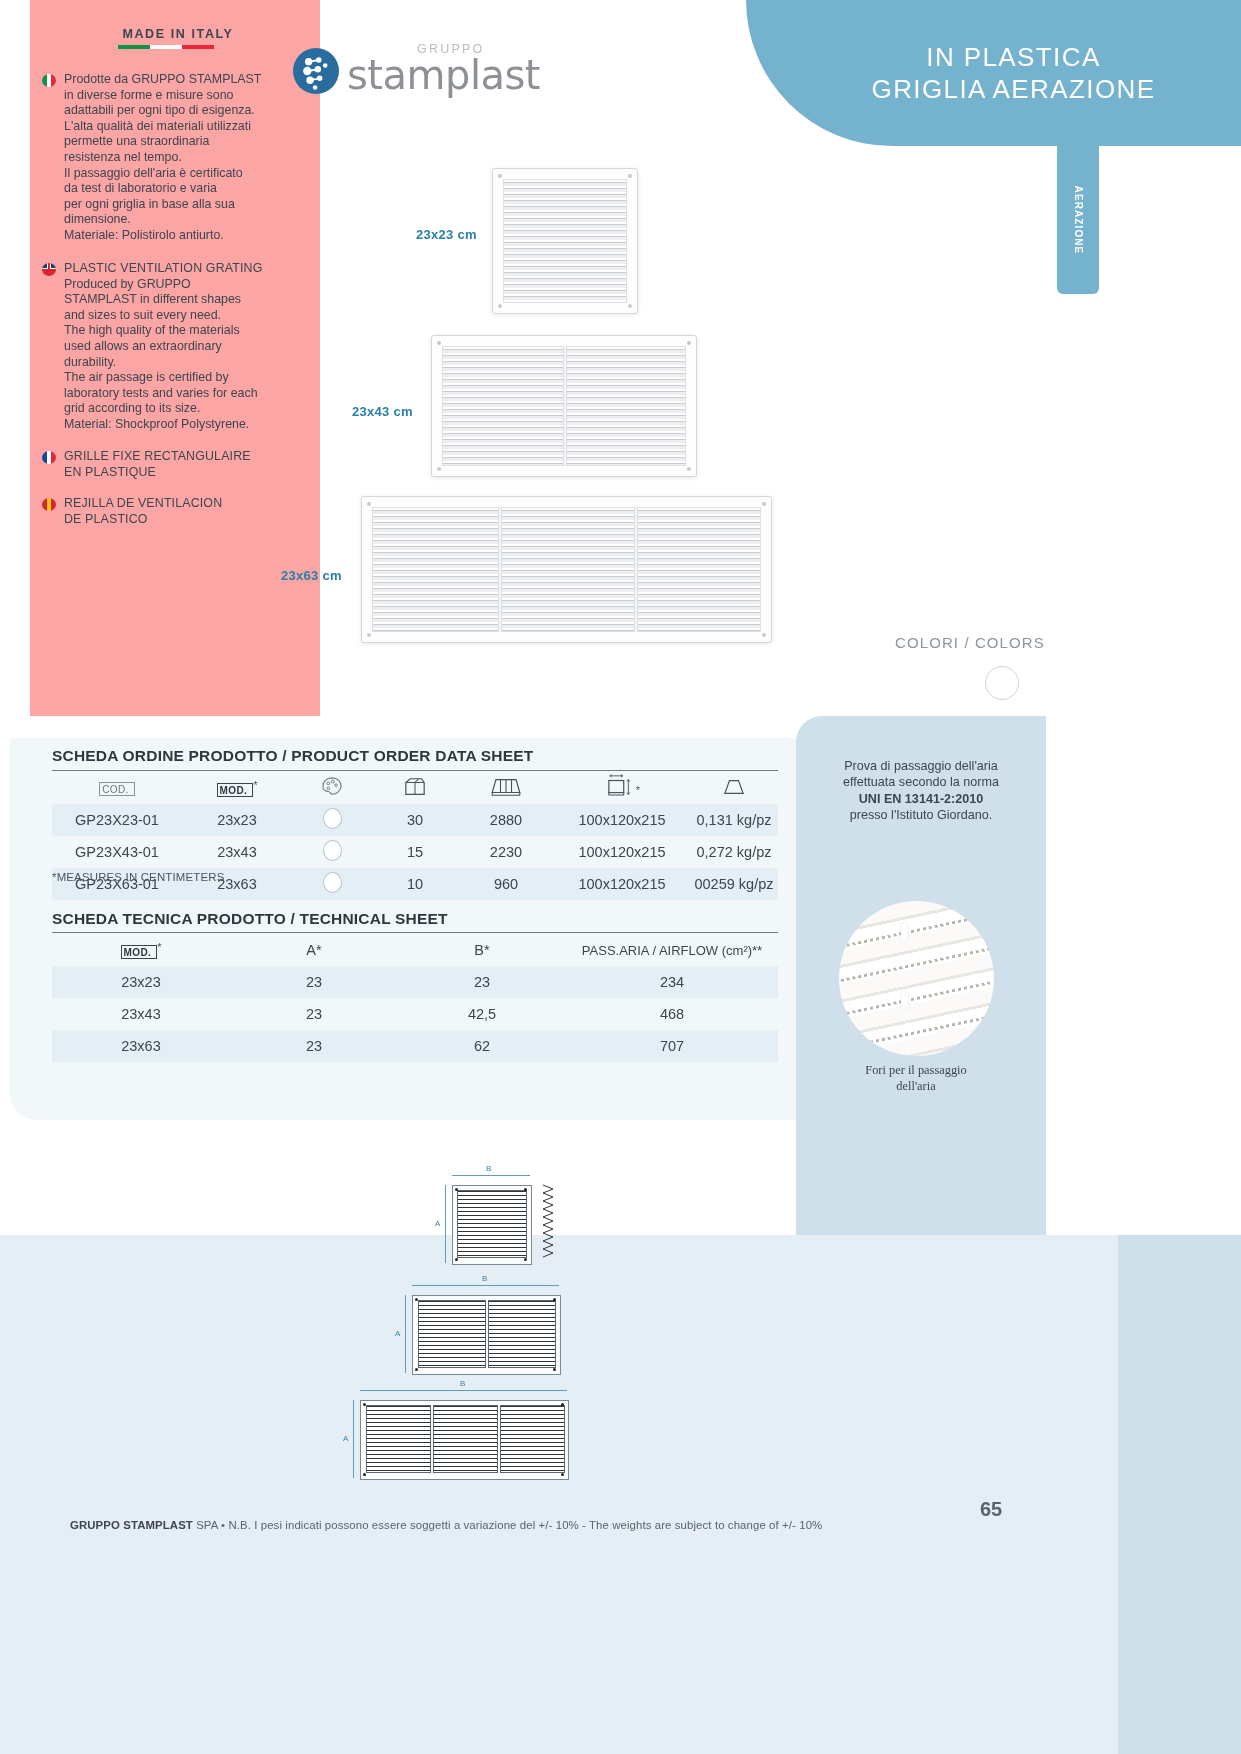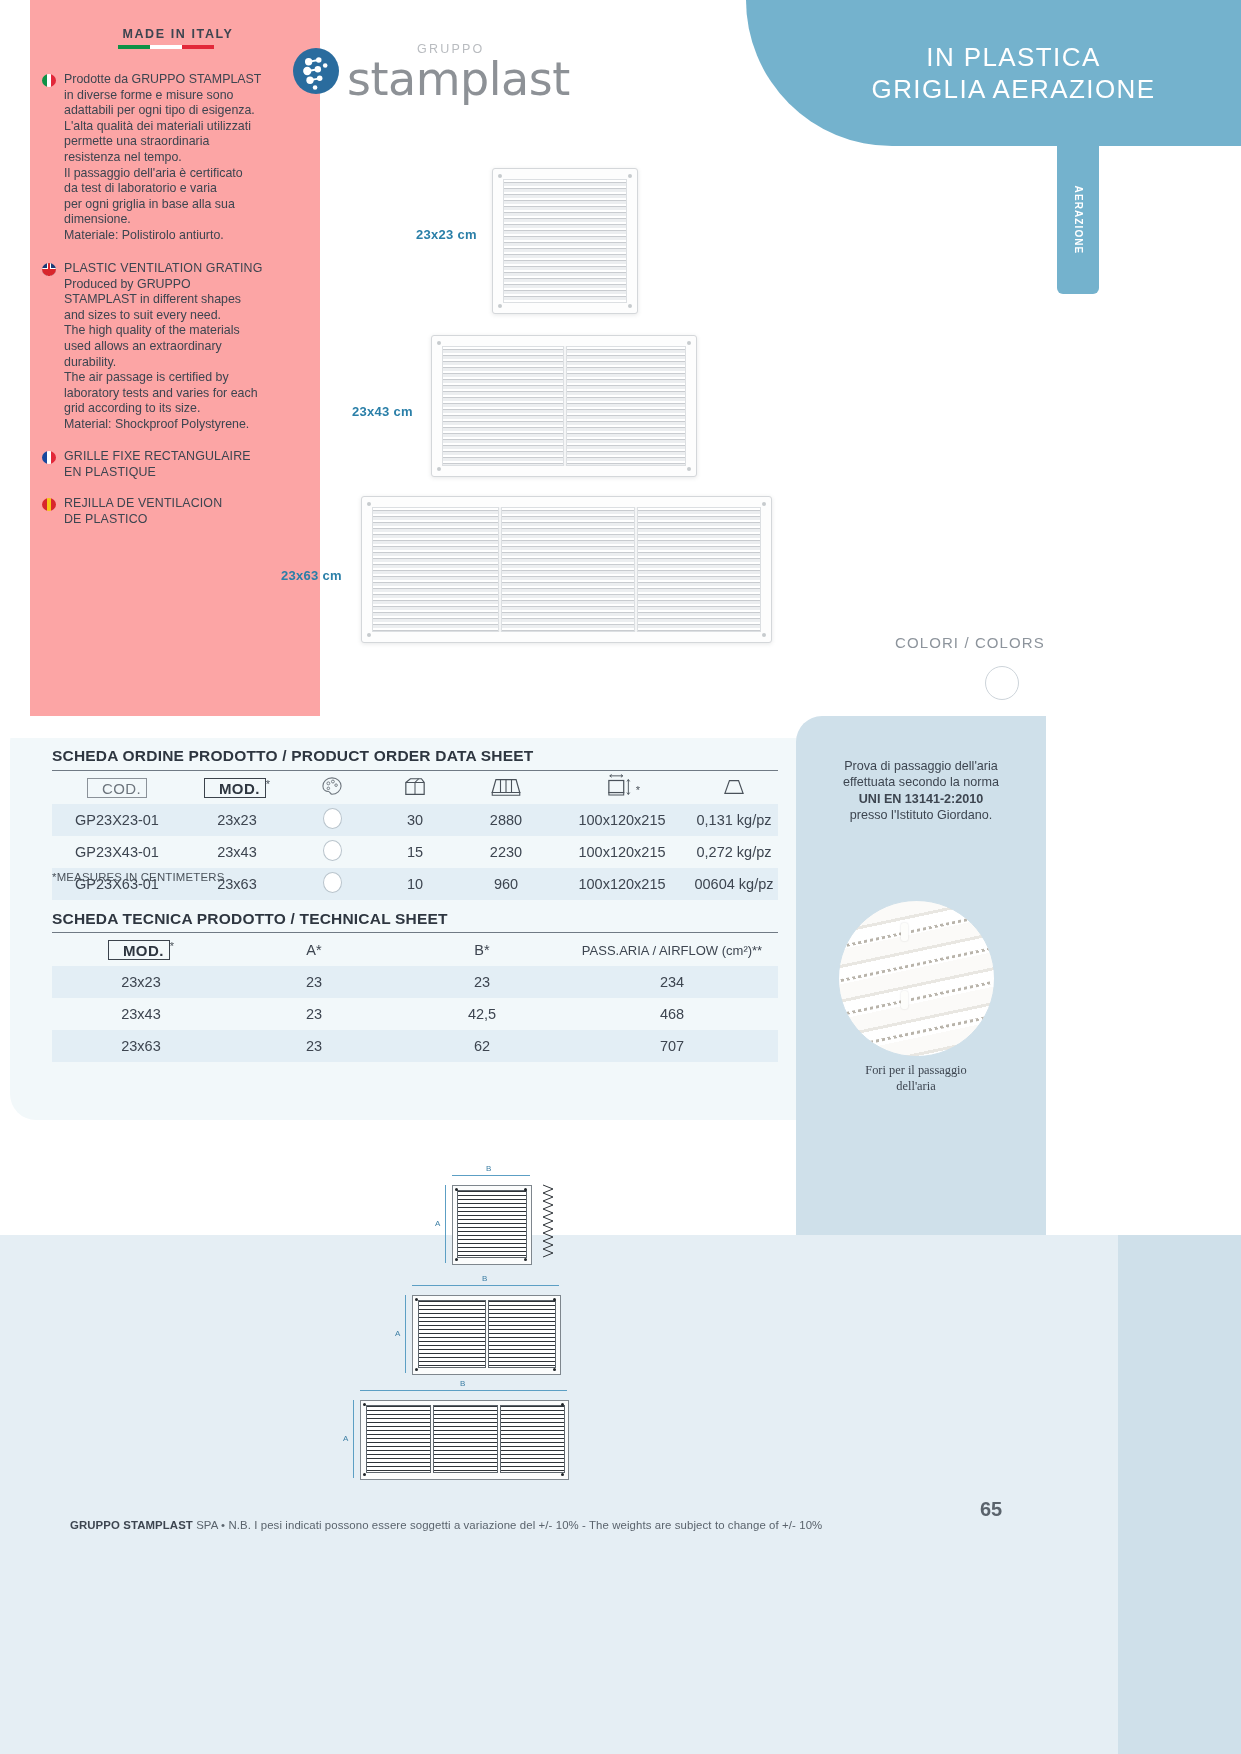--- a/index.html
+++ b/index.html
@@ -69,21 +69,21 @@
   .lang-text.caps{letter-spacing:.15px;}
 
   
   .logo-wrap{position:absolute;left:293px;top:44px;width:215px;height:54px;}
   .logo-mark{position:absolute;left:0;top:4px;width:46px;height:46px;}
   .logo-gruppo{
     position:absolute;left:124px;top:-2px;font-size:12.5px;letter-spacing:2.2px;
     color:#b9bcc0;font-weight:400;
   }
   .logo-word{
-    position:absolute;left:54px;top:8px;font-size:46px;letter-spacing:-.5px;
+    position:absolute;left:54px;top:8px;font-size:40px;letter-spacing:-.5px;
     color:#8d9196;font-weight:400;font-family:"DejaVu Sans",sans-serif;
   }
 
   
   .title-blob{
     position:absolute;left:746px;top:0px;width:495px;height:146px;
     background:#74b2cd;border-bottom-left-radius:150px;border-top-left-radius:0;
     display:flex;align-items:center;justify-content:center;
   }
   .title-blob .t{
@@ -153,22 +153,22 @@
     position:absolute;font-size:15.5px;font-weight:700;color:#2e3640;letter-spacing:.2px;
   }
   .rule{position:absolute;height:1px;background:#707a84;}
 
   table.dt{position:absolute;border-collapse:collapse;font-size:14.5px;color:#3d4550;}
   table.dt td,table.dt th{padding:0;text-align:center;font-weight:400;}
   table.dt tr.zebra{background:#e3eef5;}
   table.dt td.h{height:32px;}
 
   .iconbox{
-    display:inline-block;border:1px solid #8b9299;font-size:15px;
-    padding:1px 5px 0 14px;letter-spacing:.4px;color:#6d757d;
+    display:inline-block;border:1px solid #8b9299;font-size:10px;
+    padding:1px 5px 0 2px;letter-spacing:.4px;color:#6d757d;
     font-family:"Liberation Sans",sans-serif;
   }
   .iconbox.dark{border-color:#3b434c;color:#2e3640;font-weight:700;}
   .star{font-size:11px;vertical-align:super;color:#4a525a;}
 
   .note{
     position:absolute;font-size:11.4px;color:#4a525a;letter-spacing:.2px;
   }
 
   .colordot-cell{
@@ -442,21 +442,21 @@
         <td class="h">100x120x215</td>
         <td class="h">0,272 kg/pz</td>
       </tr>
       <tr class="zebra">
         <td class="h">GP23X63-01</td>
         <td class="h">23x63</td>
         <td class="h"><span class="colordot-cell"></span></td>
         <td class="h">10</td>
         <td class="h">960</td>
         <td class="h">100x120x215</td>
-        <td class="h">00604 kg/pz</td>
+        <td class="h">00259 kg/pz</td>
       </tr>
     </tbody>
   </table>
 
   <div class="note" style="left:52px;top:871px;">*MEASURES IN CENTIMETERS</div>
 
   <div class="sec-title" style="left:52px;top:910px;">SCHEDA TECNICA PRODOTTO / TECHNICAL SHEET</div>
   <div class="rule" style="left:52px;top:932px;width:726px;"></div>
 
   <table class="dt" style="left:52px;top:934px;width:726px;">

